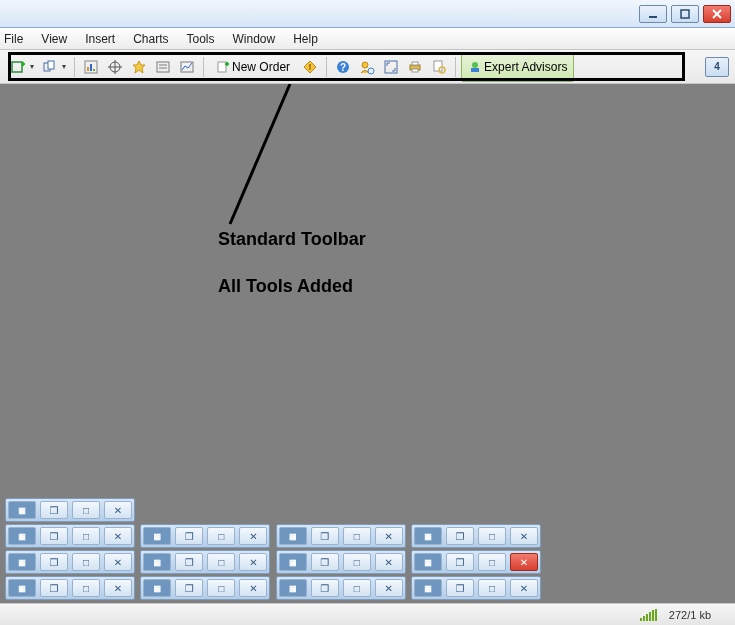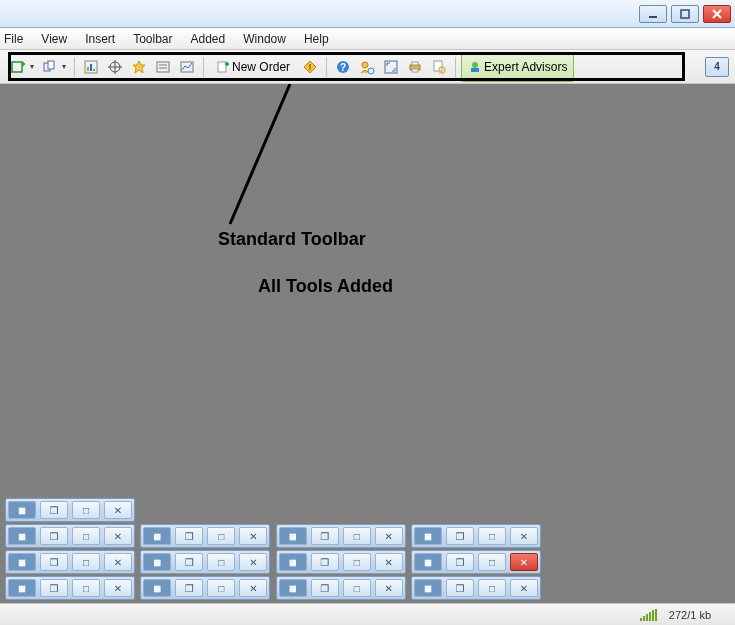--- a/index.html
+++ b/index.html
@@ -182,22 +182,22 @@
         <line x1="1" y1="1" x2="9" y2="9" stroke="#fff" stroke-width="2"></line>
         <line x1="9" y1="1" x2="1" y2="9" stroke="#fff" stroke-width="2"></line>
       </svg>
   </div>
 </div>
 
 <div class="menubar">
   <span>File</span>
   <span>View</span>
   <span>Insert</span>
-  <span>Toolbar</span>
-  <span>Added</span>
+  <span>Charts</span>
+  <span>Tools</span>
   <span>Window</span>
   <span>Help</span>
 </div>
 
 <div class="toolbar-area">
   <div class="toolbar-outline"></div>
 
   <div class="tbtn drop">
     <svg width="16" height="16">
         <rect x="2" y="3" width="10" height="10" fill="none" stroke="#2d8a3e" stroke-width="1.5"></rect>
@@ -311,21 +311,21 @@
     <span style="font-size:10px;font-weight:bold;">4</span>
   </div>
 </div>
 
 <div class="workspace">
 
   <svg class="anno-line" style="left:0;top:0;" width="400" height="200">
     <line x1="290" y1="0" x2="230" y2="140" stroke="#000" stroke-width="3"></line>
   </svg>
   <div class="anno-text" style="left:218px; top:145px;">Standard Toolbar</div>
-  <div class="anno-text" style="left:218px; top:192px;margin-left:40px;">All Tools Added</div>
+  <div class="anno-text" style="left:218px; top:192px;">All Tools Added</div>
 
   <div class="childwins">
 
     <div class="cw-row">
       <span class="cw">
         <span class="cwb logo">▦</span>
         <span class="cwb">❐</span>
         <span class="cwb">□</span>
         <span class="cwb">✕</span>
       </span>

